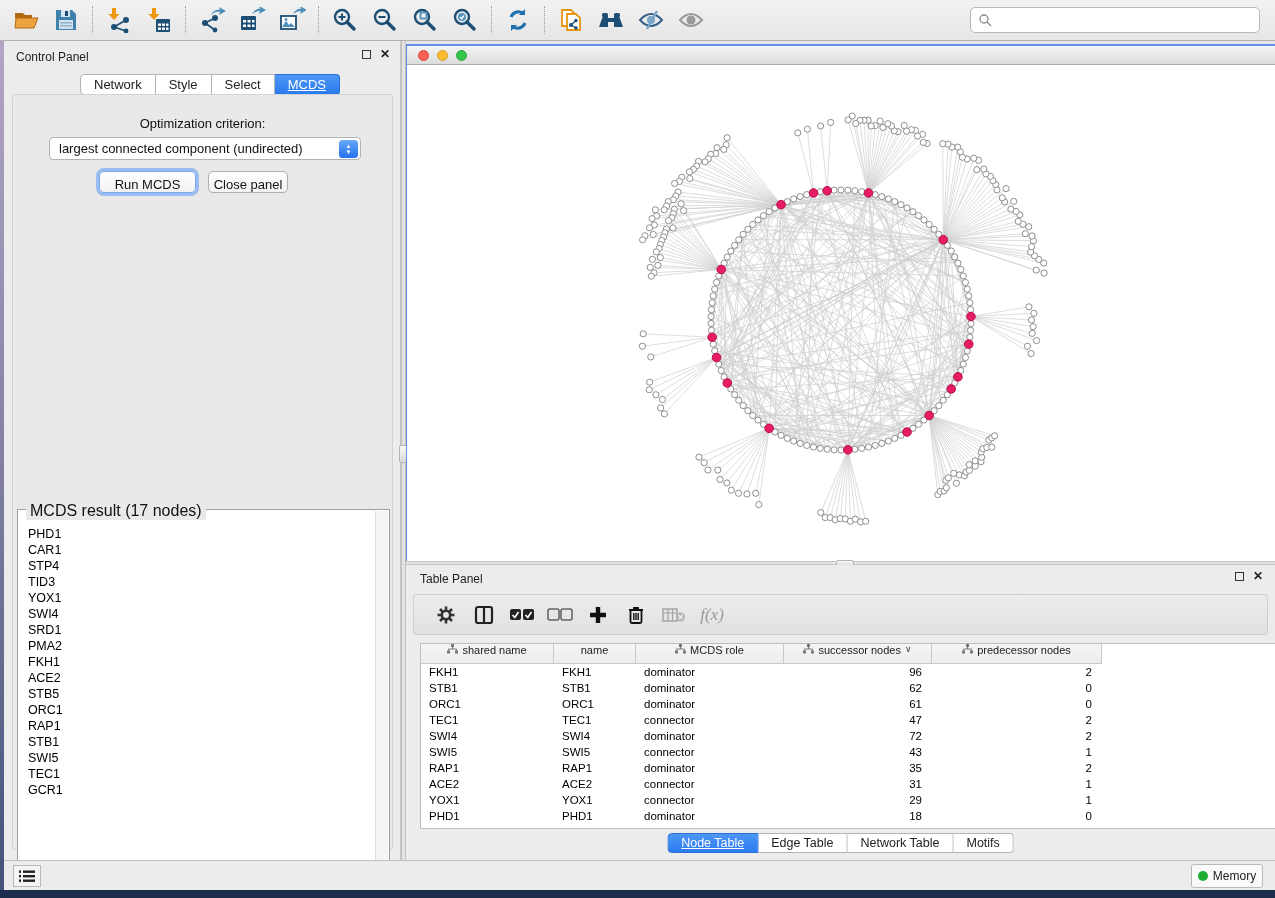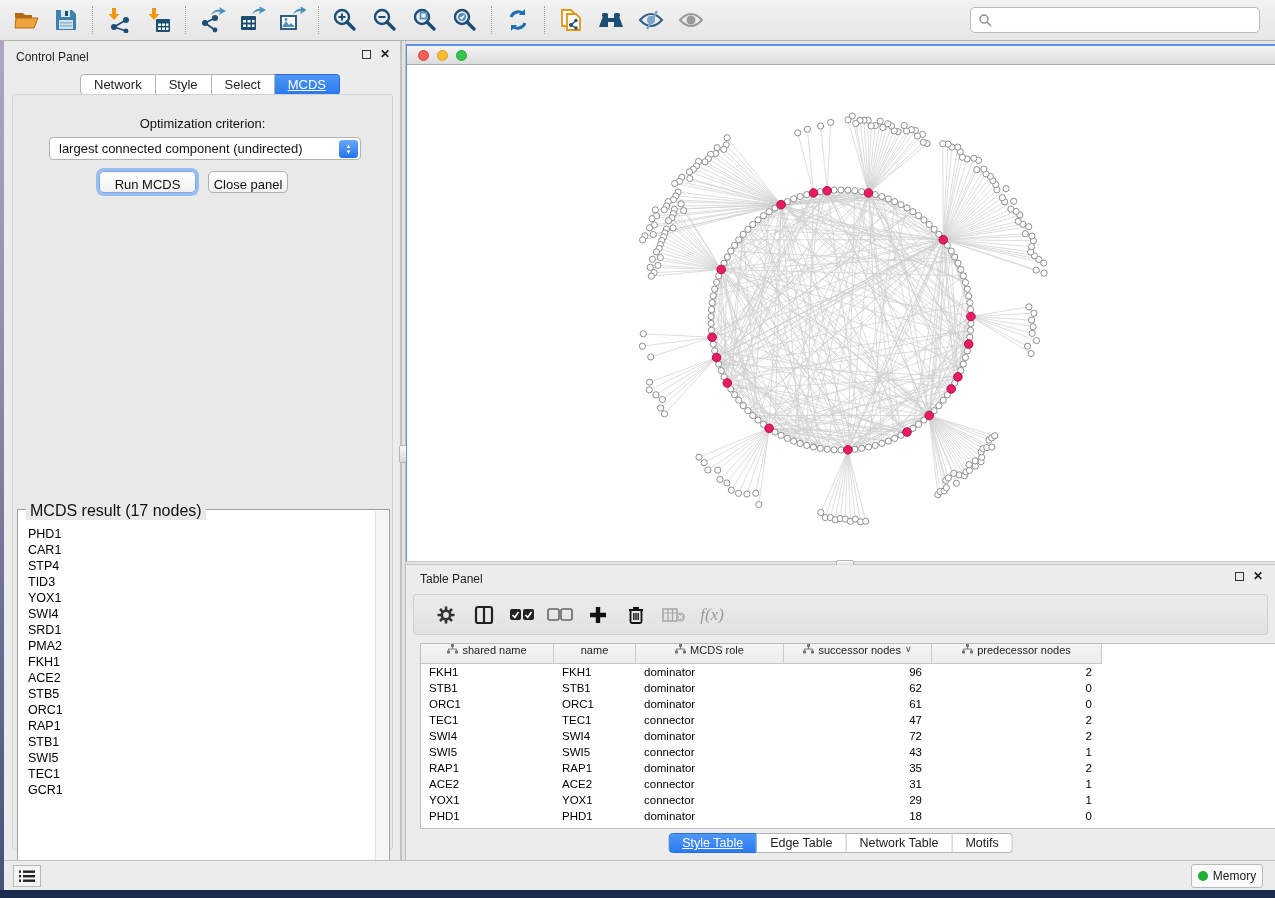--- a/index.html
+++ b/index.html
@@ -1295,21 +1295,21 @@
           <div class="td l" style="width: 82px;">PHD1</div>
           <div class="td l" style="width: 148px;">dominator</div>
           <div class="td r" style="width: 148px;">18</div>
           <div class="td r" style="width: 170px;">0</div>
         </div>
       </div>
 
   </div>
 
   <div id="tp-tabs" class="seg-tabs abs">
-      <div class="seg seg2 sel">Style Table</div>
+      <div class="seg seg2 sel">Node Table</div>
       <div class="seg seg2">Edge Table</div>
       <div class="seg seg2">Network Table</div>
       <div class="seg seg2">Motifs</div>
     </div>
 </div>
 
 <div id="status-bar" class="abs">
   <div id="list-btn">
     <svg width="16" height="13" viewBox="0 0 16 13">
       <g fill="#222">

